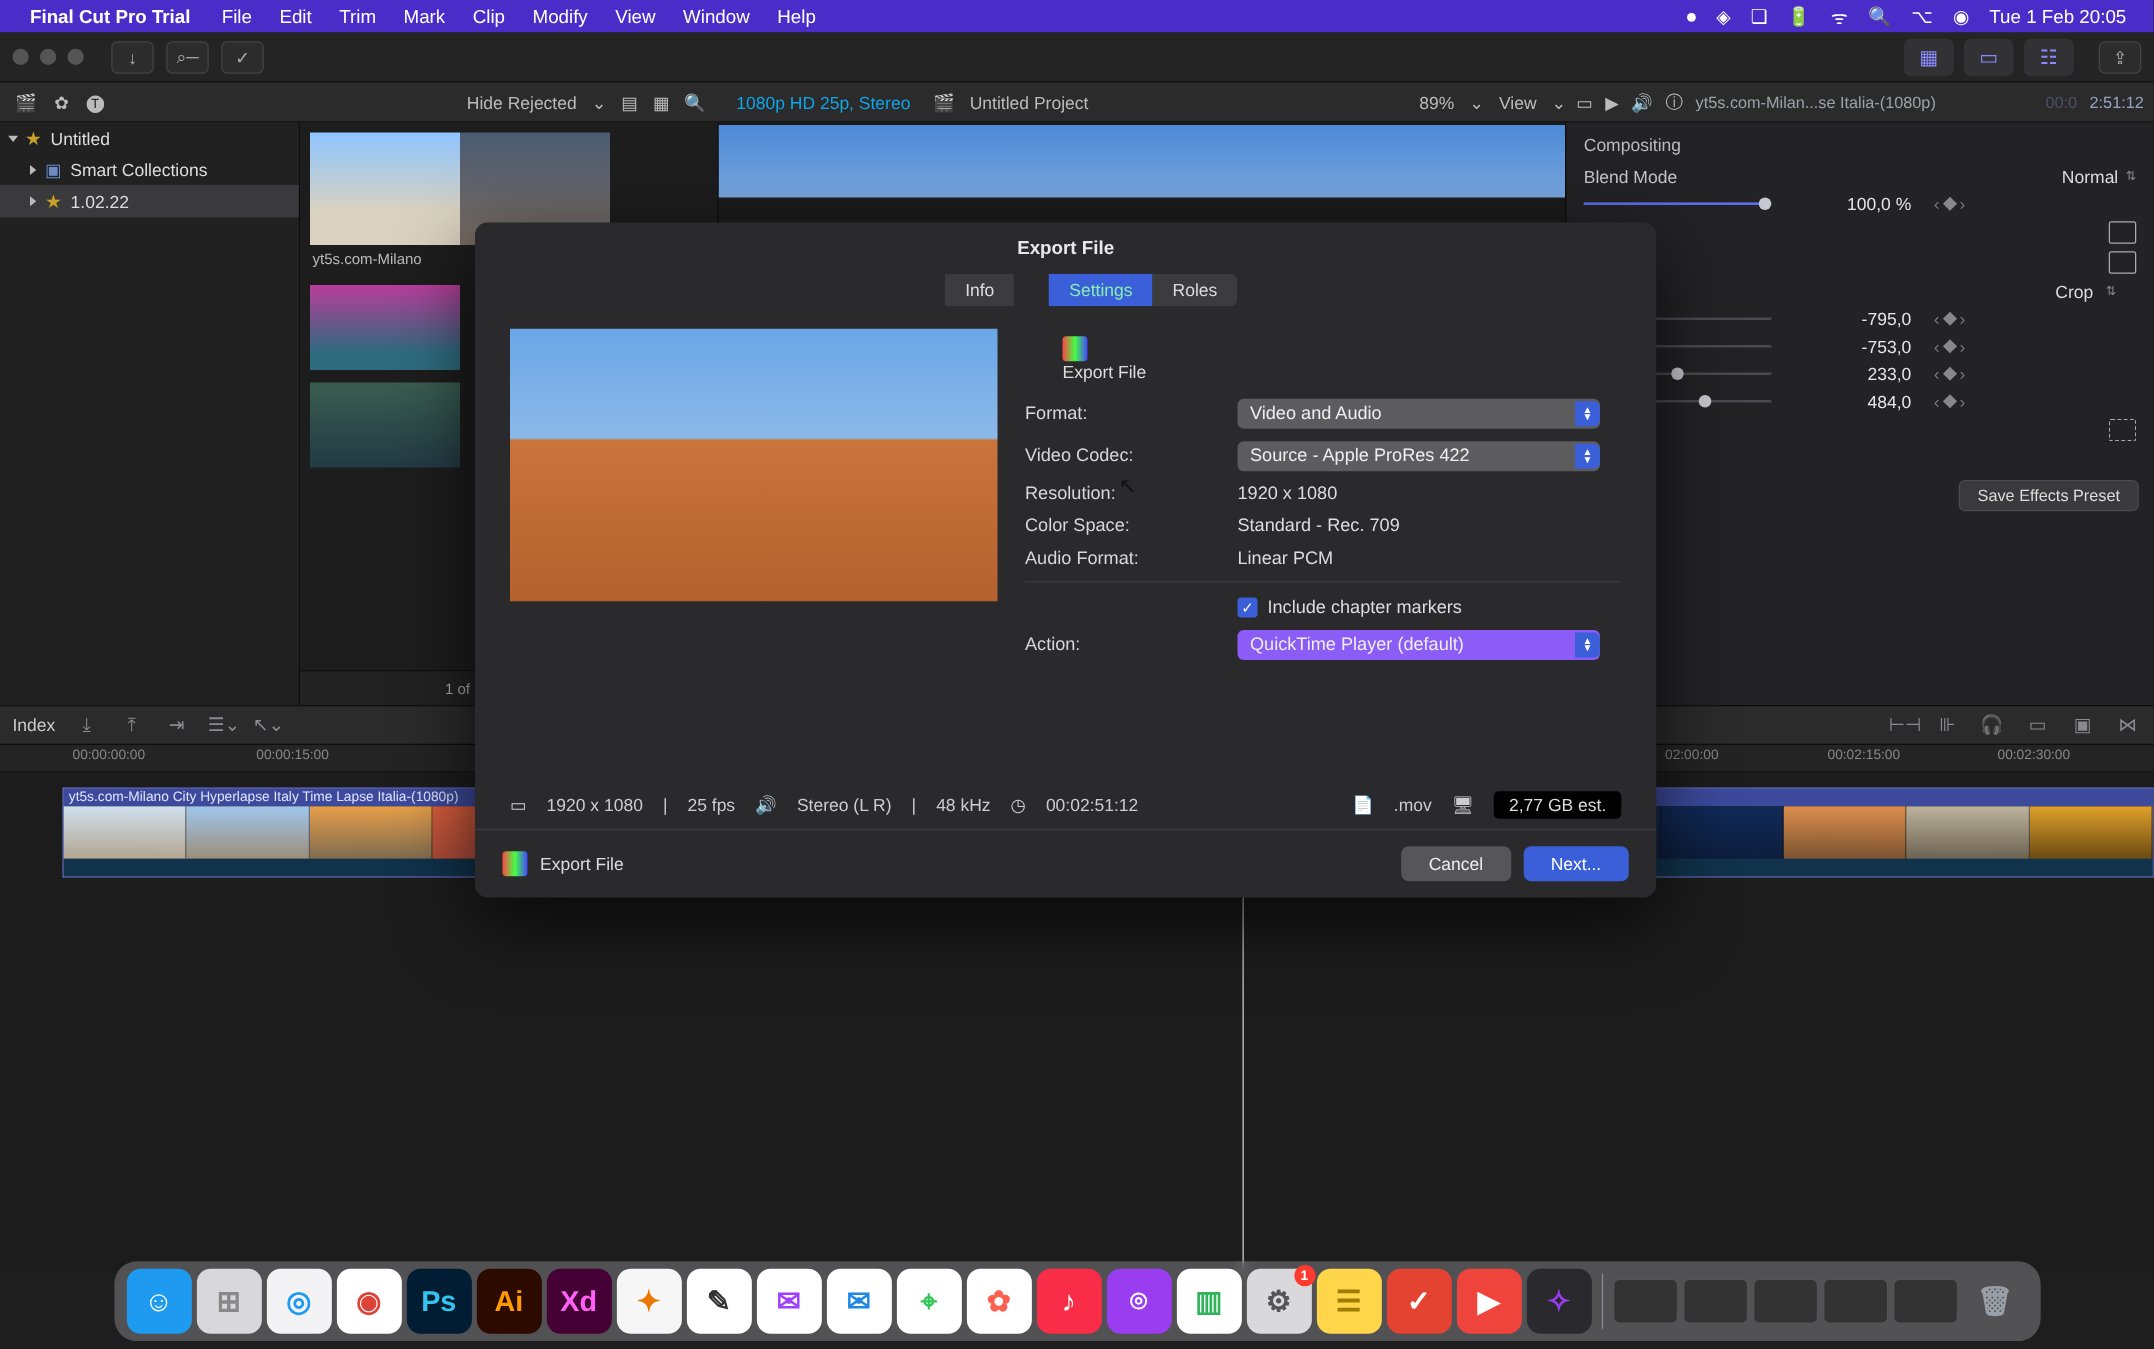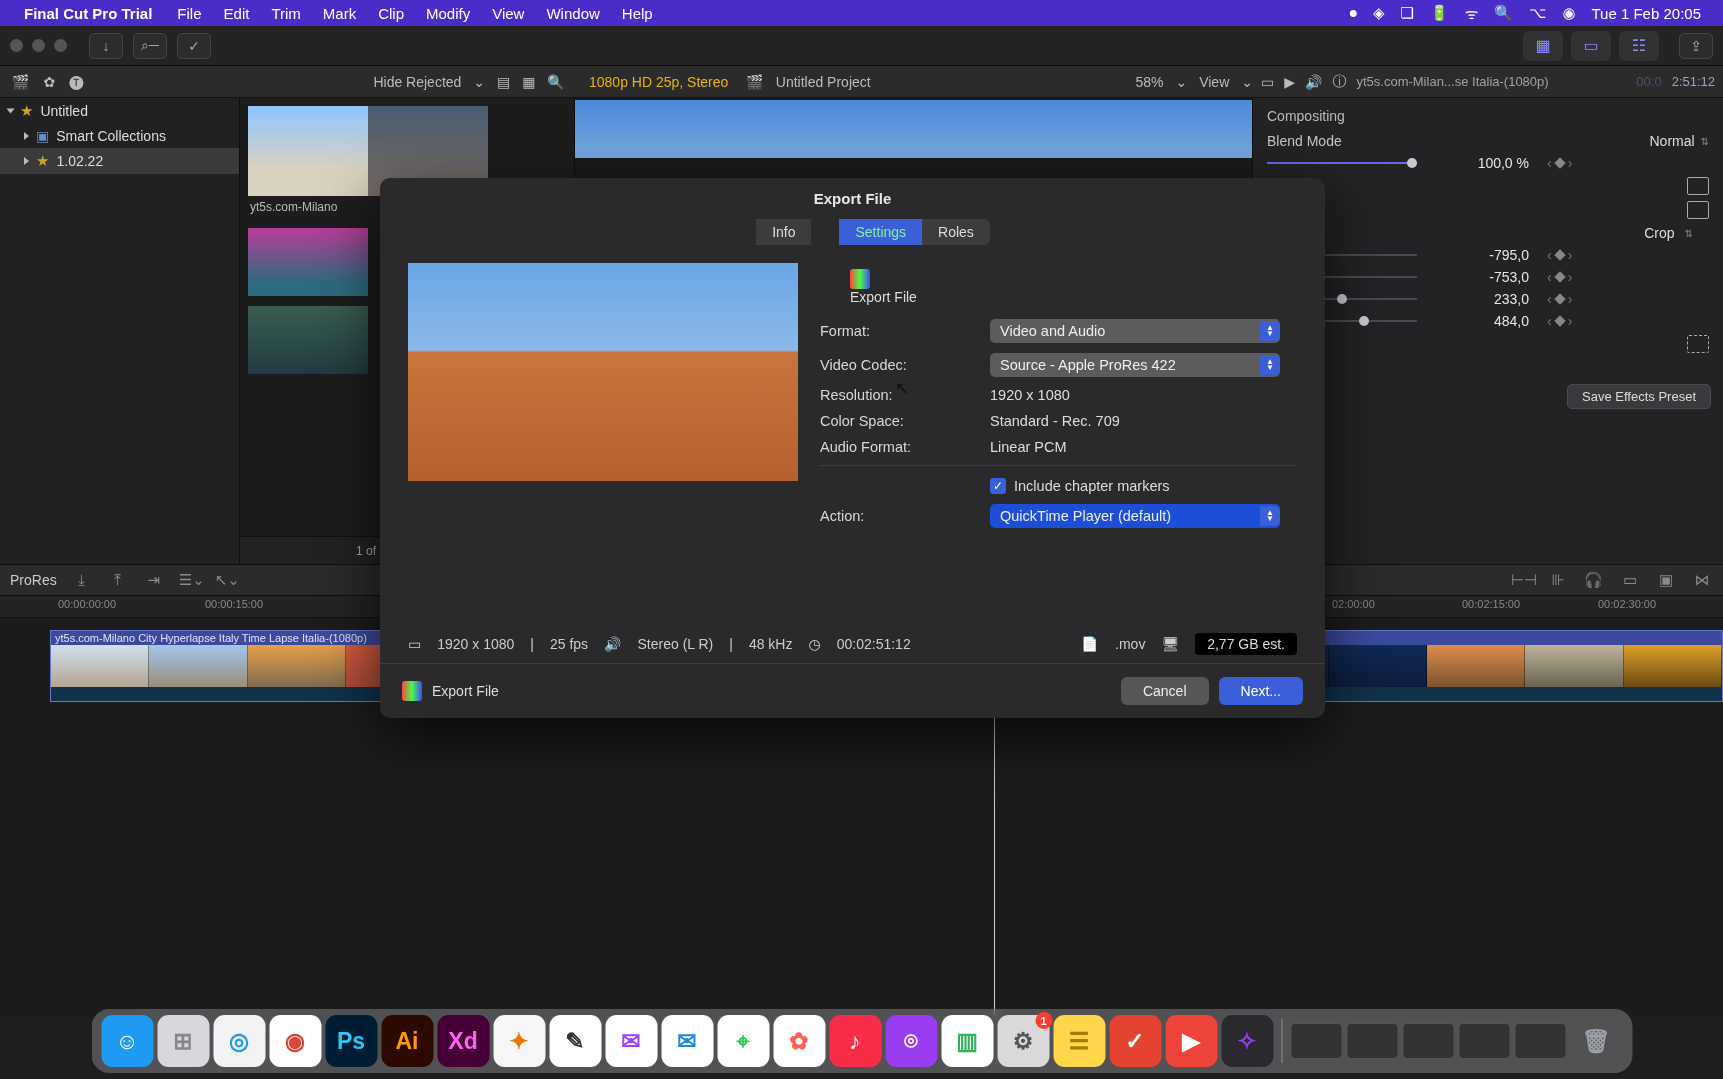--- a/index.html
+++ b/index.html
@@ -19,21 +19,21 @@
 .traffic span { width:13px; height:13px; border-radius:50%; background:#555; }
 .tb-btn { width:34px; height:26px; border:1px solid #444; border-radius:5px; display:flex; align-items:center; justify-content:center; color:#aaa; background:#2c2c2c; font-size:14px;}
 .tb-spacer { flex:1; }
 .tb-group { display:flex; gap:8px; align-items:center;}
 .pillbox { width:40px; height:30px; background:#323234; border-radius:6px; display:flex; align-items:center; justify-content:center; color:#8a8aff; font-size:16px;}
 
 
 .subbar { height:32px; background:#2b2b2b; display:flex; align-items:center; border-bottom:1px solid #111; font-size:14px; color:#bbb;}
 .subbar .left-tools { display:flex; align-items:center; gap:14px; padding-left:12px; width:240px;}
 .subbar .mid-tools { display:flex; align-items:center; gap:12px; padding:0 10px; flex:0 0 335px; justify-content:flex-end;}
-.subbar .viewer-label { padding-left:14px; color:#eab308; font-size:14px;}
+.subbar .viewer-label { padding-left:14px; color:#0ea5e9; font-size:14px;}
 .subbar .proj-area { flex:1; display:flex; align-items:center; gap:12px; padding-left:18px;}
 .subbar .right-area { width:470px; display:flex; align-items:center; gap:10px; padding:0 8px;}
 .subbar .clipname { white-space:nowrap; overflow:hidden; text-overflow:ellipsis; color:#9ea2a8; font-size:13px; width:270px;}
 .subbar .tc-small { color:#96a4c4; font-size:13px;}
 
 
 .main-upper { display:flex; height:466px; }
 .sidebar { width:240px; background:#212121; border-right:1px solid #0e0e0e; }
 .side-row { display:flex; align-items:center; gap:7px; padding:4px 8px; color:#ddd; font-size:14px;}
 .side-row.active { background:#3a3a3c; }
@@ -128,21 +128,21 @@
 .seg div { padding:5px 16px; background:#3c3c3e; color:#ddd;}
 .seg div.active { background:#3a5fd9; color:#86efac;margin-left:28px;}
 .modal-body { flex:1; display:flex; padding:4px 28px 0 28px; gap:22px;}
 .modal-preview { width:390px;}
 .rgb-ic{width:20px;height:20px;background:linear-gradient(90deg,#f44,#4f4,#44f);border-radius:3px;}
 .pv-img { width:390px; height:218px; background:linear-gradient(180deg,#6aa6e6 0%, #8cb9ea 40%, #c9743c 41%, #b5612e 100%);}
 .modal-form { flex:1; padding-top:30px;}
 .form-row { display:flex; align-items:center; margin-bottom:10px; font-size:14.5px;}
 .form-label { width:170px; padding-right:12px; color:#d8d8da;}
 .form-select { flex:1; max-width:290px; background:#5c5c5e; border-radius:5px; padding:4px 10px; color:#eee; display:flex; align-items:center; justify-content:space-between;}
-.form-select.dis { background:#1d4ed8;}
+.form-select.dis { background:#8b5cf6;}
 .sel-caret { background:#3a5fd9; width:20px; height:20px; margin:-4px -10px -4px 6px; border-radius:0 5px 5px 0; display:flex; flex-direction:column; align-items:center; justify-content:center; font-size:8px; color:#fff; line-height:6px;}
 .form-val { color:#ddd;}
 .chk { width:16px; height:16px; background:#3a5fd9; border-radius:3px; display:inline-flex; align-items:center; justify-content:center; color:#fff; font-size:12px; margin-right:8px;}
 .modal-specs { height:40px; border-bottom:1px solid #3c3c3e; display:flex; align-items:center; padding:0 28px; gap:16px; font-size:14px; color:#ccc;}
 .est-chip { background:#000000; padding:3px 12px; border-radius:4px; color:#dcdcde;}
 .modal-footer { height:54px; display:flex; align-items:center; padding:0 22px;}
 .modal-footer .rgb-ic{margin-right:10px;}
 .btn { padding:6px 22px; border-radius:6px; font-size:14px;}
 .btn-cancel { background:#565658; color:#eee; margin-left:auto;}
 .btn-next { background:#3a5fd9; color:#fff; margin-left:10px;}
@@ -205,21 +205,21 @@
     <span>⌄</span>
     <span>▤</span>
     <span>▦</span>
     <span>🔍</span>
   </div>
   <span class="viewer-label">1080p HD 25p, Stereo</span>
   <div class="proj-area">
     <span>🎬</span>
     <span>Untitled Project</span>
     <span style="flex:1;"></span>
-    <span>58%</span>
+    <span>89%</span>
     <span>⌄</span>
     <span>View</span>
     <span>⌄</span>
   </div>
   <div class="right-area">
     <span>▭</span>
     <span>▶</span>
     <span>🔊</span>
     <span>ⓘ</span>
     <span class="clipname">yt5s.com-Milan...se Italia-(1080p)</span>
@@ -359,21 +359,21 @@
     <div class="insp-row">
         <span class="insp-label">ation</span>
       </div>
     <div class="save-preset">
         <div class="save-preset-btn">Save Effects Preset</div>
       </div>
   </div>
 </div>
 
 <div class="tl-toolbar">
-  <span class="idx-btn">ProRes</span>
+  <span class="idx-btn">Index</span>
   <span class="tl-ic">⤓</span>
   <span class="tl-ic">⤒</span>
   <span class="tl-ic">⇥</span>
   <span class="tl-ic">☰⌄</span>
   <span class="tl-ic">↖⌄</span>
   <span class="tl-spacer"></span>
   <span class="tl-ic">⊢⊣</span>
   <span class="tl-ic">⊪</span>
   <span class="tl-ic">🎧</span>
   <span class="tl-ic">▭</span>

